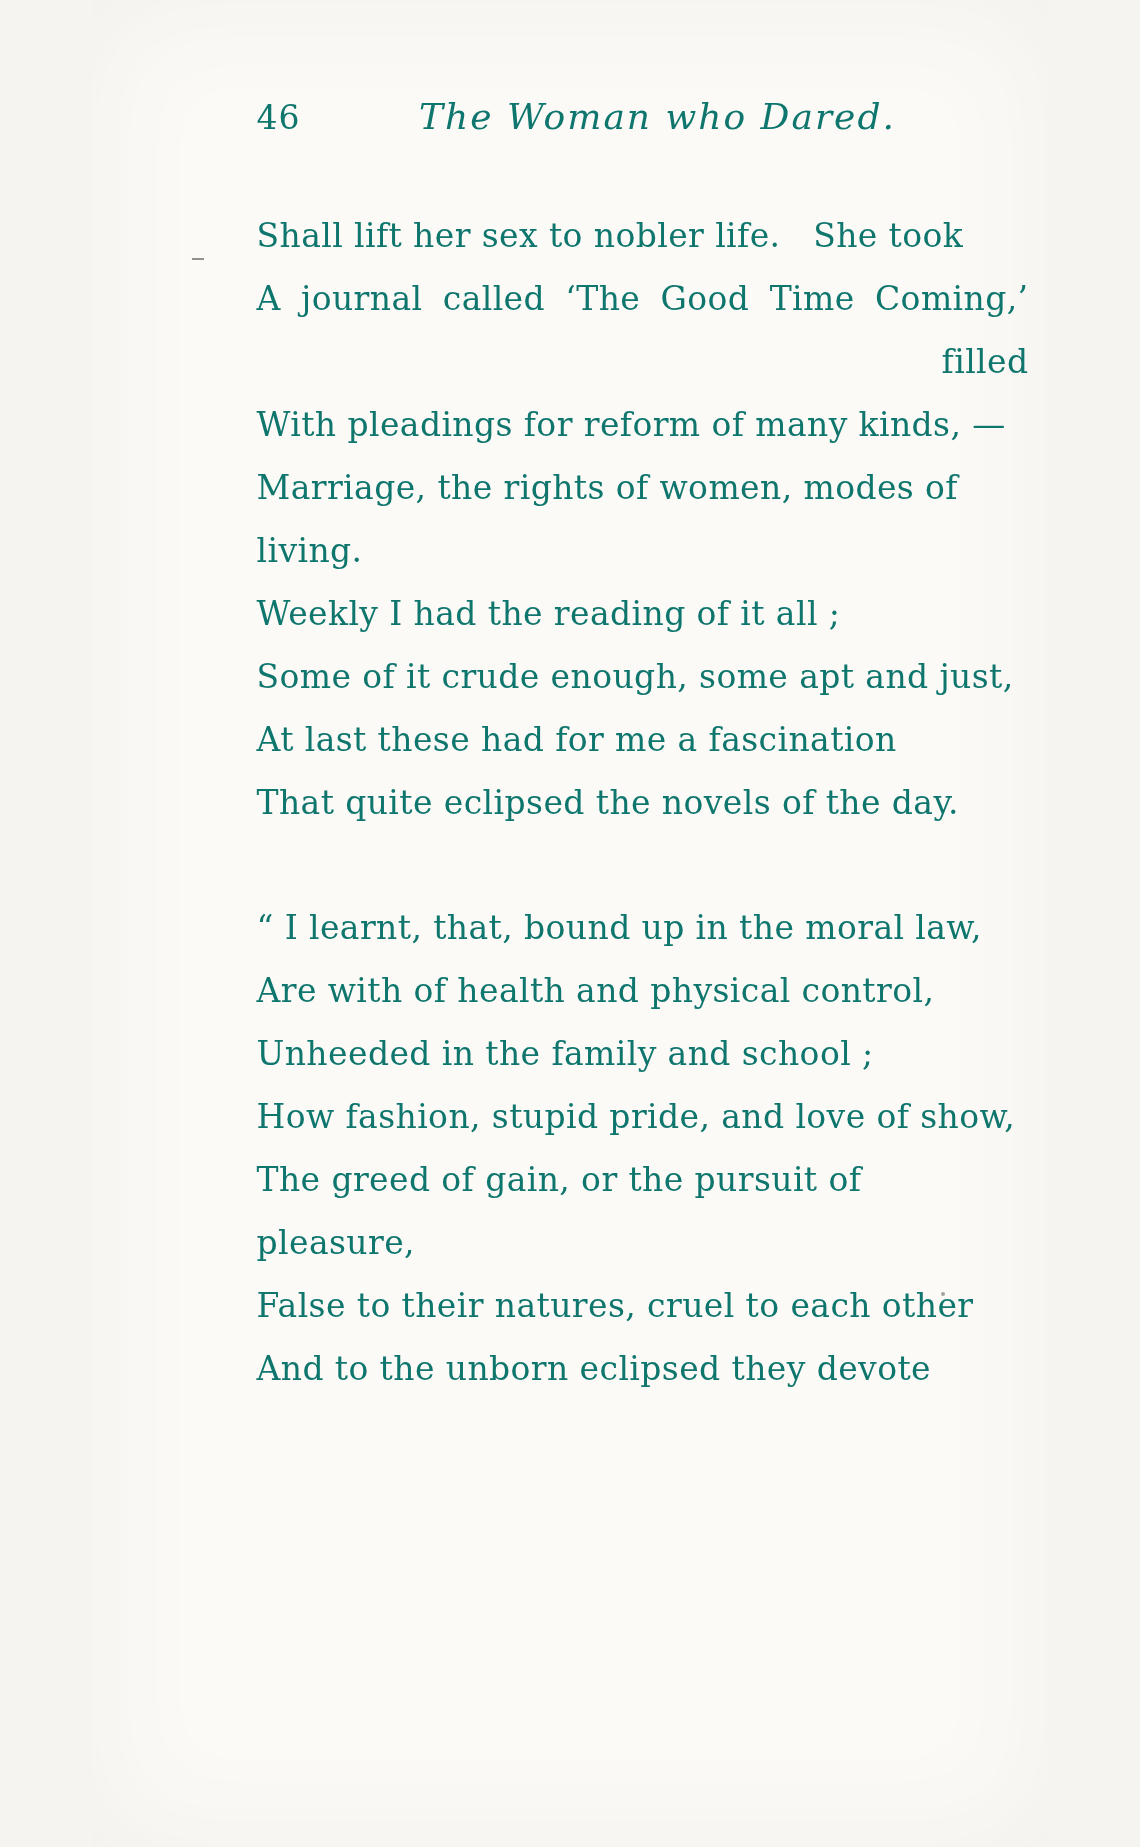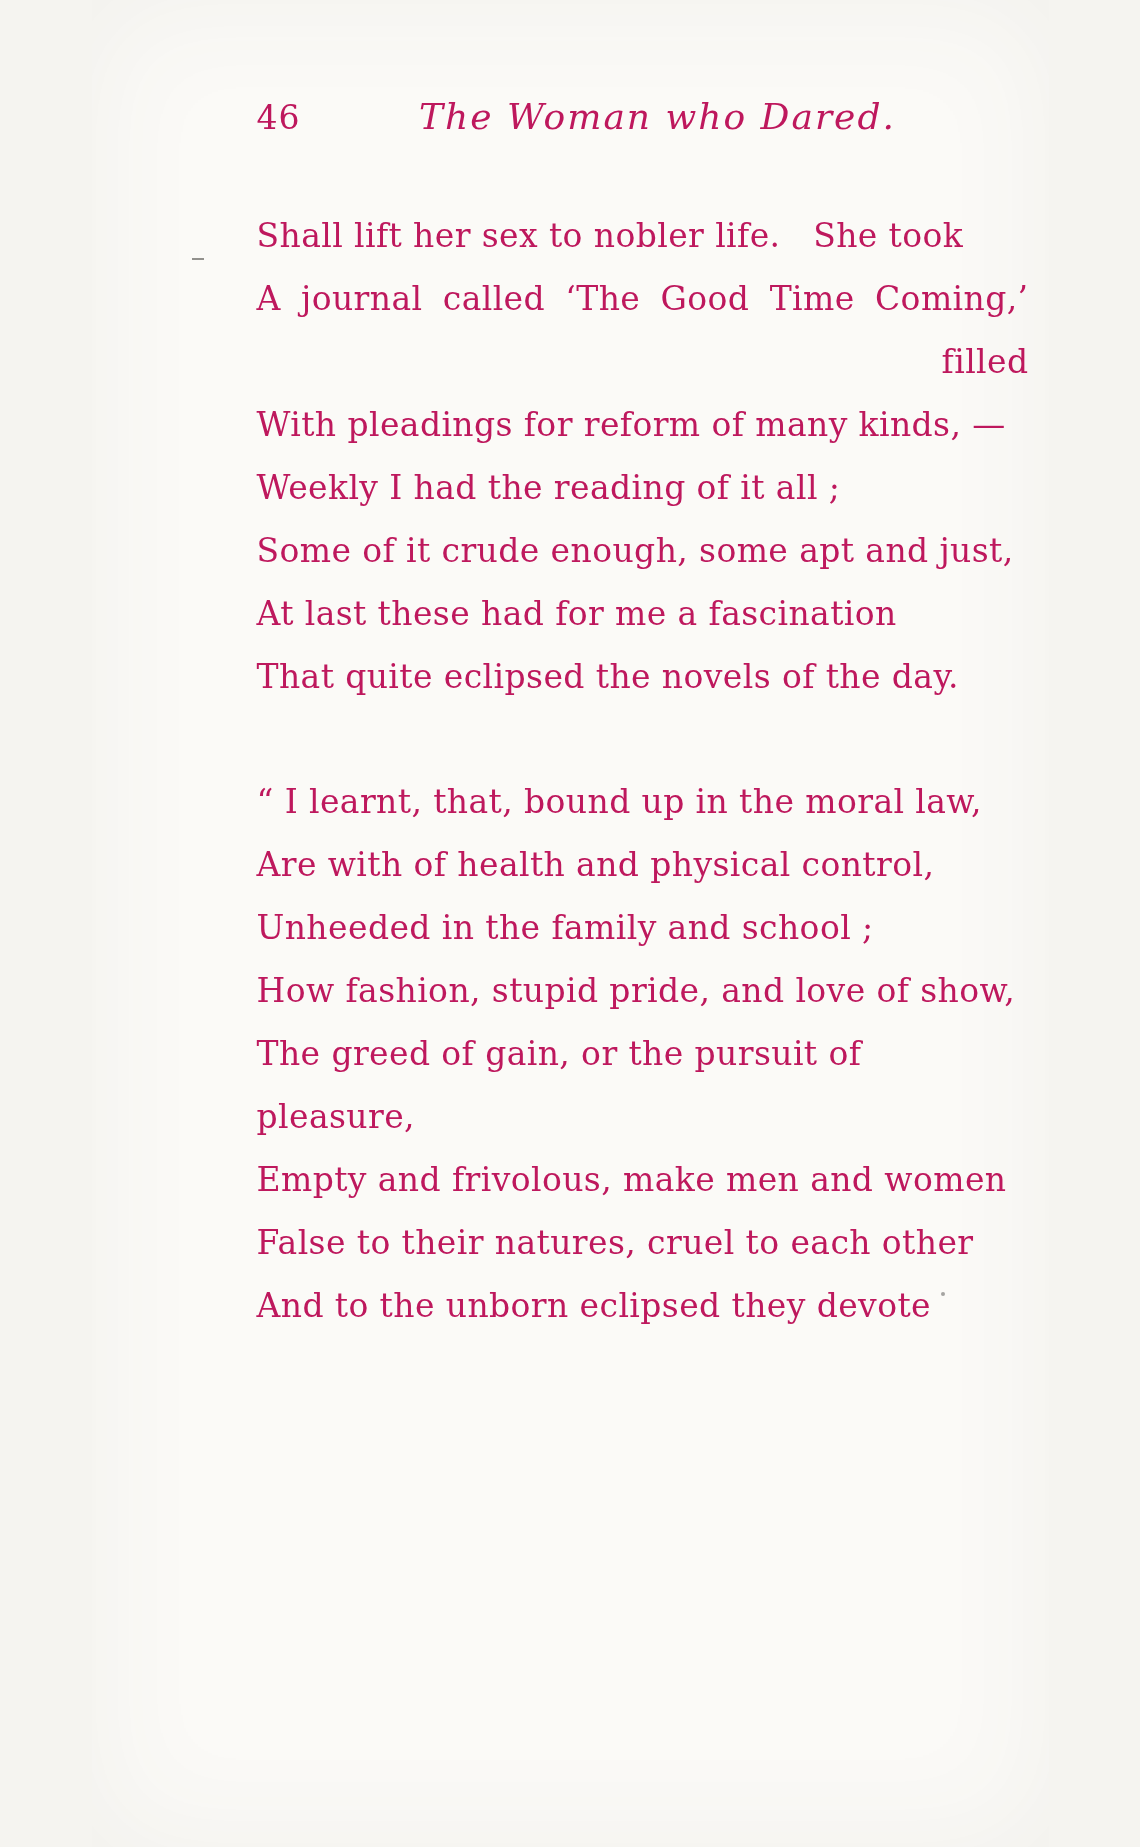--- a/index.html
+++ b/index.html
@@ -8,21 +8,21 @@
     background: #f5f4f0;
   }
   .page {
     position: relative;
     width: 957px;
     height: 1847px;
     margin: 0 auto;
     background: #fbfaf7;
     box-shadow: inset 0 0 120px rgba(90, 80, 60, 0.06);
     font-family: "DejaVu Serif", "Liberation Serif", serif;
-    color: #be185d;
+    color: #0f766e;
     overflow: hidden;
     box-sizing: border-box;
     padding-left: 24px;
   }
   .text-block {
     position: absolute;
     left: 165px;
     top: 0;
     width: 772px;
   }
@@ -98,32 +98,32 @@
       <div class="running-title">The Woman who Dared.</div>
     </div>
 
     <div class="poem">
 
       <div class="stanza">
         <div class="line">Shall lift her sex to nobler life.   She took</div>
         <div class="line justify-line">A journal called ‘The Good Time Coming,’</div>
         <div class="line indent">filled</div>
         <div class="line">With pleadings for reform of many kinds, —</div>
+        <div class="line">Marriage, the rights of women, modes of living.</div>
         <div class="line">Weekly I had the reading of it all ;</div>
         <div class="line">Some of it crude enough, some apt and just,</div>
         <div class="line">At last these had for me a fascination</div>
         <div class="line">That quite eclipsed the novels of the day.</div>
       </div>
 
       <div class="stanza stanza2">
         <div class="line">“ I learnt, that, bound up in the moral law,</div>
         <div class="line">Are with of health and physical control,</div>
         <div class="line">Unheeded in the family and school ;</div>
         <div class="line">How fashion, stupid pride, and love of show,</div>
         <div class="line">The greed of gain, or the pursuit of pleasure,</div>
-        <div class="line">Empty and frivolous, make men and women</div>
         <div class="line">False to their natures, cruel to each other</div>
         <div class="line">And to the unborn eclipsed they devote</div>
       </div>
 
     </div>
   </div>
 </div>
 
 </body></html>

